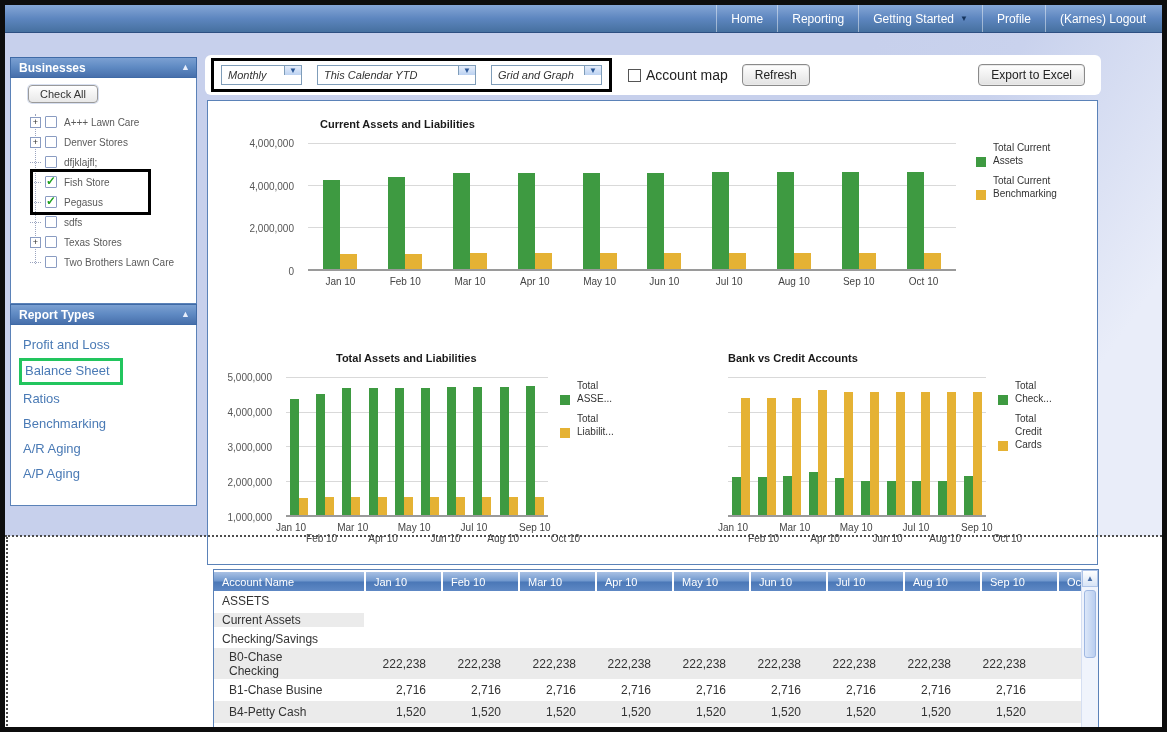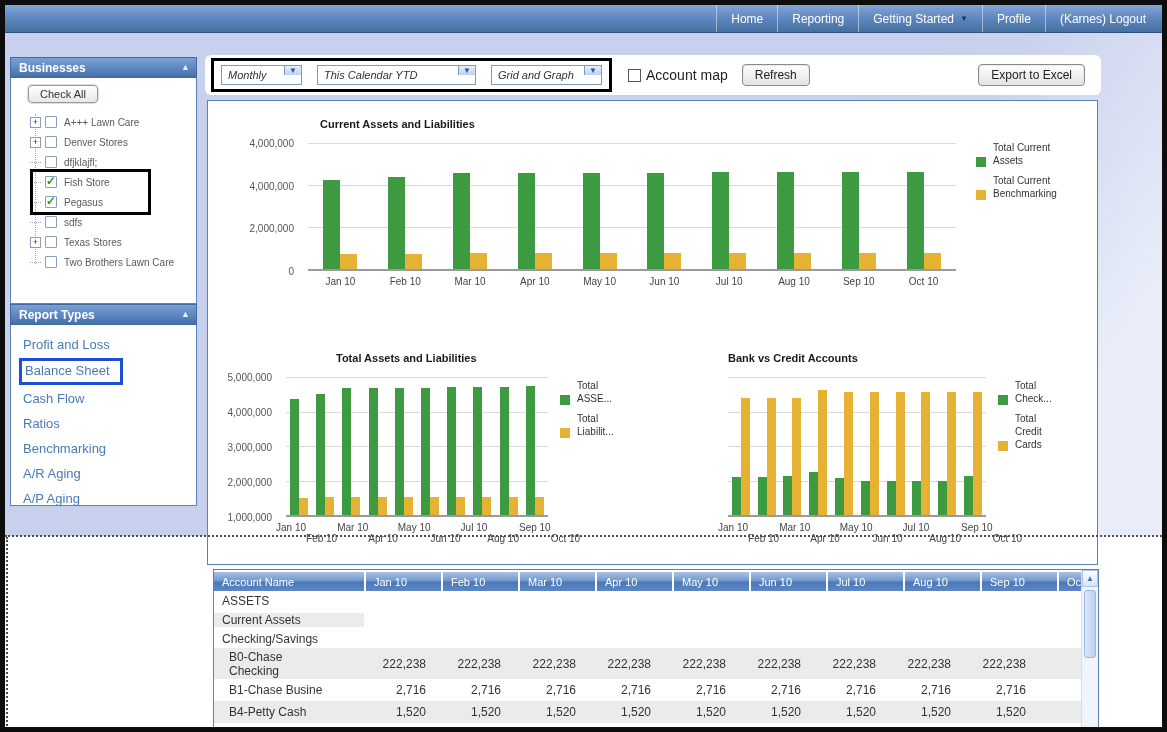--- a/index.html
+++ b/index.html
@@ -47,21 +47,21 @@
     font-size:9px; line-height:9px; text-align:center; margin-right:4px; flex:none; cursor:pointer; }
   .stub { width:11px; border-top:1px dotted #9aa4bf; margin-right:4px; flex:none; }
   .tree-vline { position:absolute; left:10px; top:2px; bottom:8px; border-left:1px dotted #9aa4bf; }
   .cb { width:12px; height:12px; border:1px solid #8a9cc2; background:#fff; margin-right:7px;
     flex:none; position:relative; cursor:pointer; border-radius:1px; }
   .cb.checked::after { content:"✓"; position:absolute; left:0px; top:-3px; color:#1fa11f;
     font-size:12px; font-weight:bold; }
   .tree-label { font-size:10px; color:#5a5a5a; white-space:nowrap; }
 
   .report-link { font-size:13px; color:#4a7ab5; line-height:25px; cursor:pointer; white-space:nowrap; }
-  .report-link.selected { display:inline-block; line-height:20px; border:3px solid #1d4ed8;
+  .report-link.selected { display:inline-block; line-height:20px; border:3px solid #22c55e;
     padding:0 10px 1px 3px; margin:1px 0 1px -4px; }
 
   
   .ann-box { position:absolute; border:3px solid #000; z-index:45; pointer-events:none; }
   #ann-tree { left:30px; top:169px; width:121px; height:46px; }
 
   
   .toolbar { position:absolute; left:205px; top:55px; width:896px; height:40px; background:#fff;
     border-radius:6px; z-index:10; display:flex; align-items:center; padding:0 10px 0 6px; }
   .dd-group { border:3px solid #000; display:flex; align-items:center; gap:15px; padding:4px 7px; }
@@ -212,21 +212,20 @@
       </div>
   </div>
 
   <div class="panel-header" id="reporttypes-header">
     <span>Report Types</span>
     <span class="collapse-btn">▲</span>
   </div>
   <div class="panel-body" id="reporttypes-body">
       <div><span class="report-link">Profit and Loss</span></div>
       <div><span class="report-link selected">Balance Sheet</span></div>
-      <div><span class="report-link">Cash Flow</span></div>
       <div><span class="report-link">Ratios</span></div>
       <div><span class="report-link">Benchmarking</span></div>
       <div><span class="report-link">A/R Aging</span></div>
       <div><span class="report-link">A/P Aging</span></div>
     </div>
 
   <div class="ann-box" id="ann-tree"></div>
 
   <div class="toolbar">
     <div class="dd-group">

